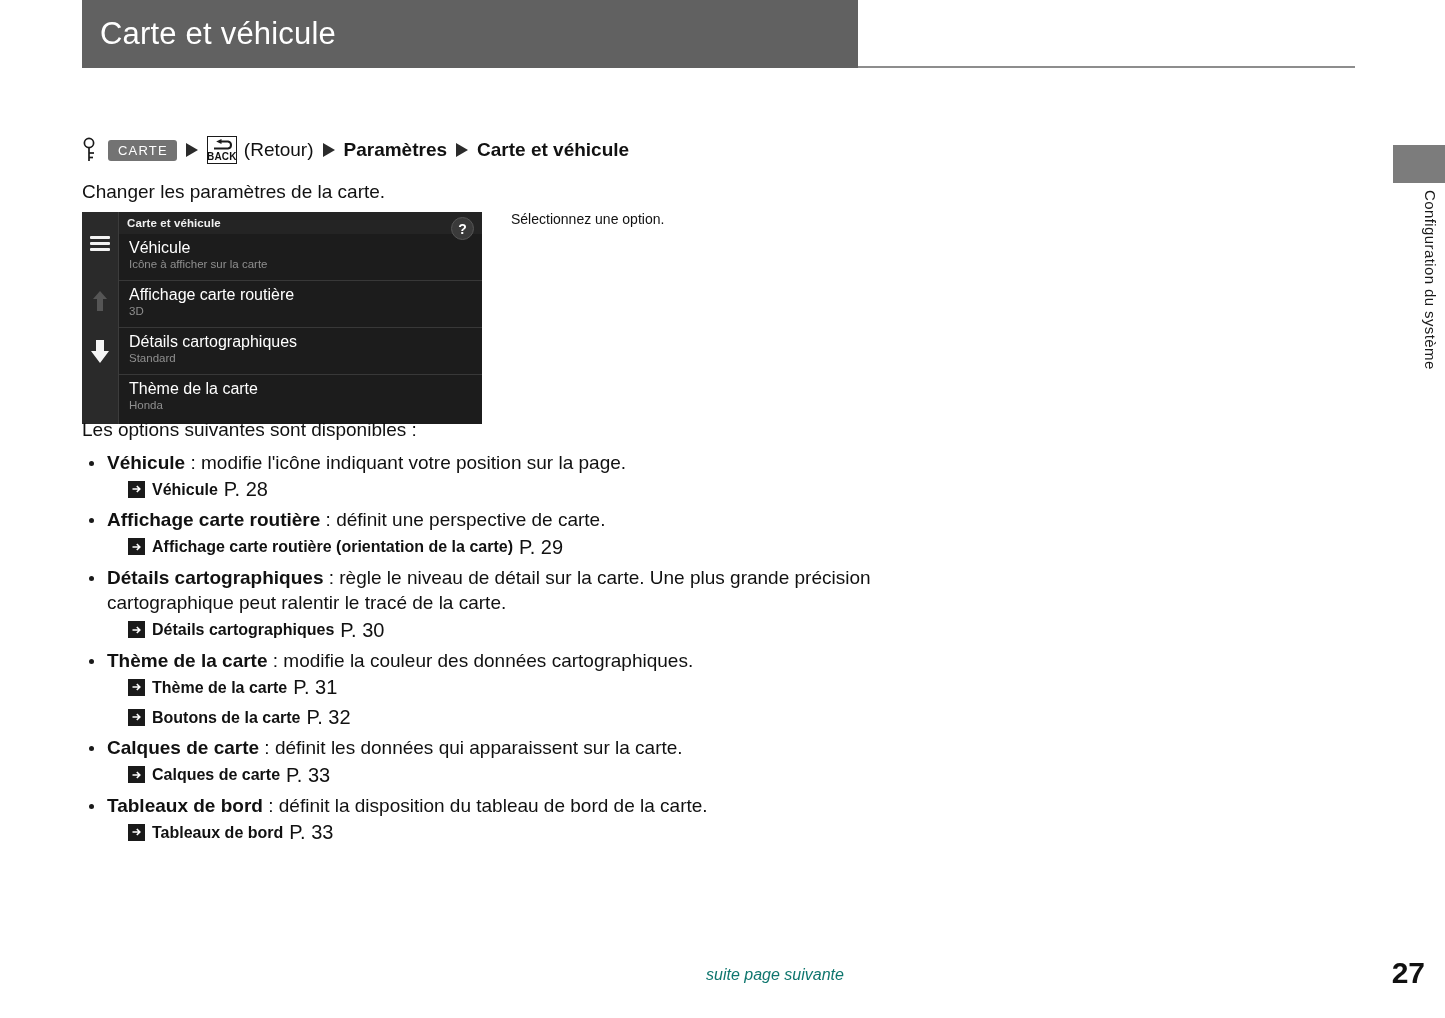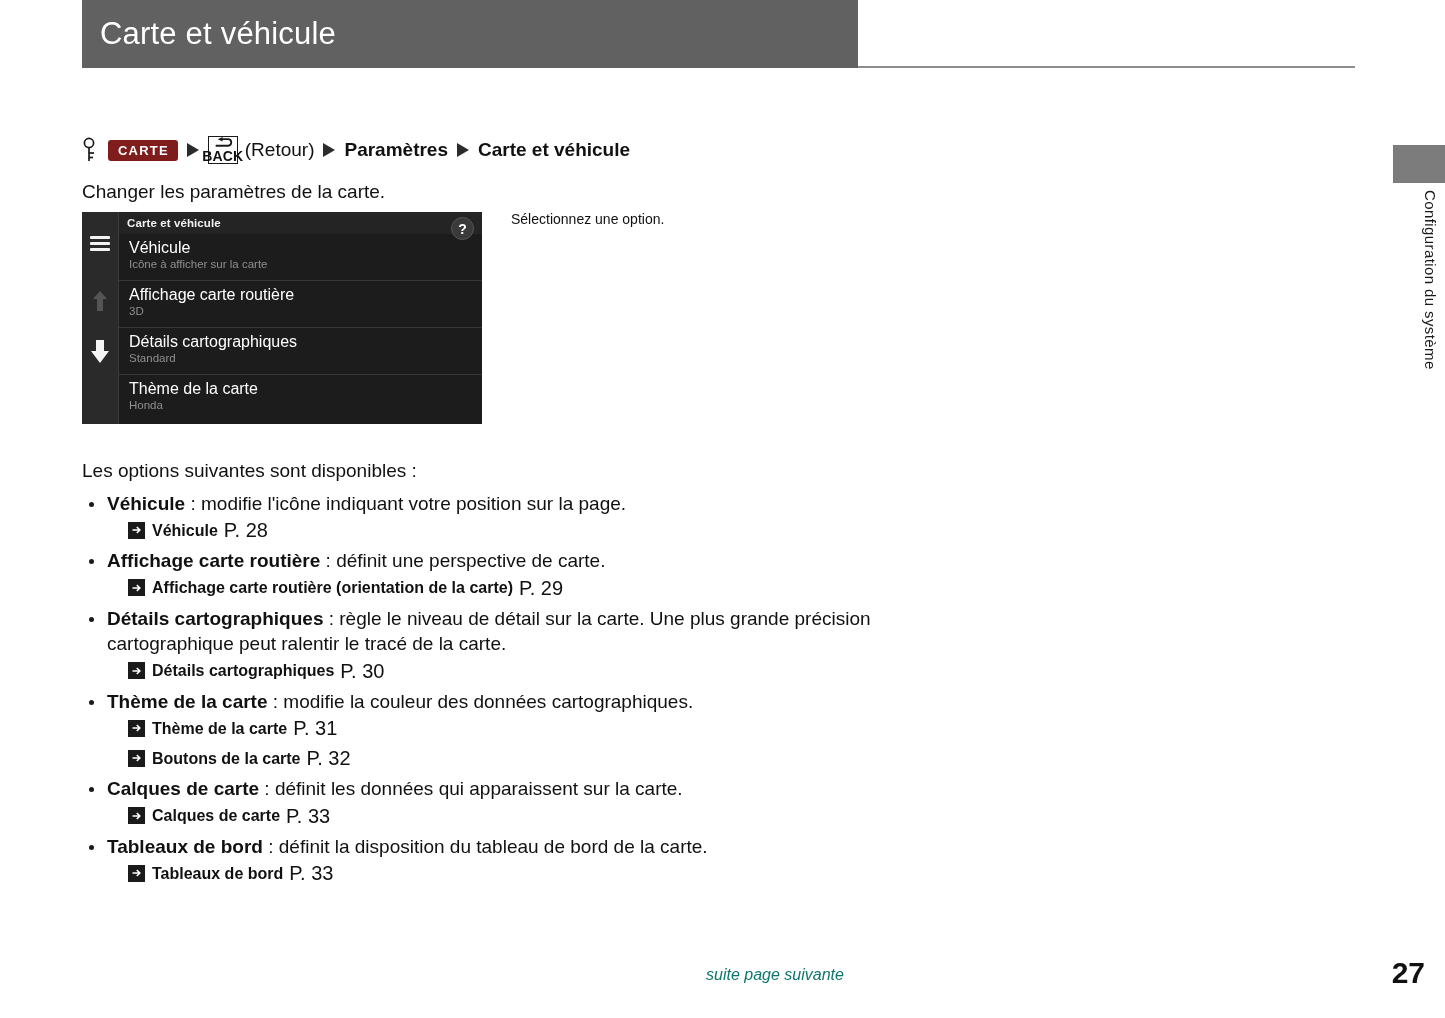--- a/index.html
+++ b/index.html
@@ -79,24 +79,24 @@
     font-size: 18px;
     white-space: nowrap;
   }
   .key-icon {
     width: 18px;
     height: 26px;
     margin-right: 8px;
     flex: 0 0 auto;
   }
   .btn-carte {
-    background: #7f1d1d;
+    background: #737373;
     color: #ffffff;
     font-size: 13px;
-    font-weight: 700;
+    font-weight: 400;
     letter-spacing: 1.2px;
     padding: 4px 9px 4px 10px;
     border-radius: 3px;
     line-height: 1;
     display: inline-block;
   }
   .bc-tri {
     display: inline-block;
     width: 0;
     height: 0;
@@ -111,21 +111,21 @@
     height: 28px;
     display: inline-flex;
     flex-direction: column;
     align-items: center;
     justify-content: center;
     box-sizing: border-box;
     background: #ffffff;
   }
   .btn-back .uturn { display:block; }
   .btn-back .back-word {
-    font-size: 14px;
+    font-size: 10px;
     font-weight: 700;
     letter-spacing: 0.2px;
     line-height: 1;
     margin-top: 1px;
   }
   .bc-retour {
     font-size: 19px;
     margin-left: 7px;
     font-weight: 400;
   }
@@ -250,21 +250,21 @@
     font-size: 11.5px;
     font-weight: 400;
     line-height: 1.2;
     margin-top: 1px;
   }
 
   
   .body-block {
     position: absolute;
     left: 82px;
-    top: 460px;
+    top: 419px;
     width: 800px;
   }
   .lead-line {
     font-size: 19px;
     font-weight: 400;
     margin-bottom: 9px;
     white-space: nowrap;
   }
   .bullet-item {
     position: relative;

